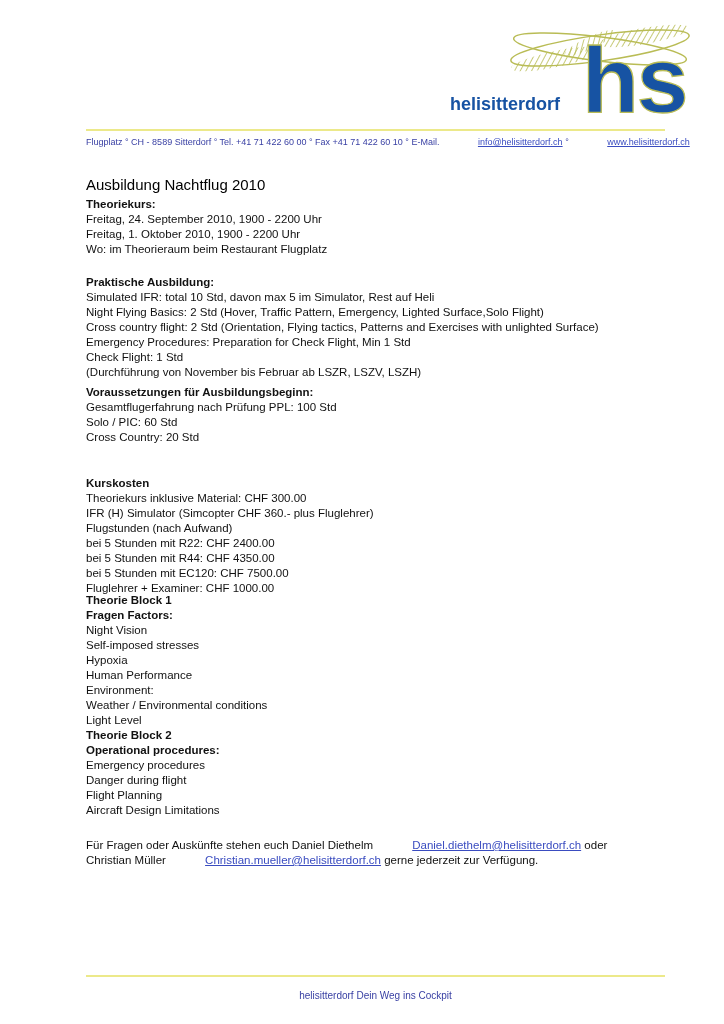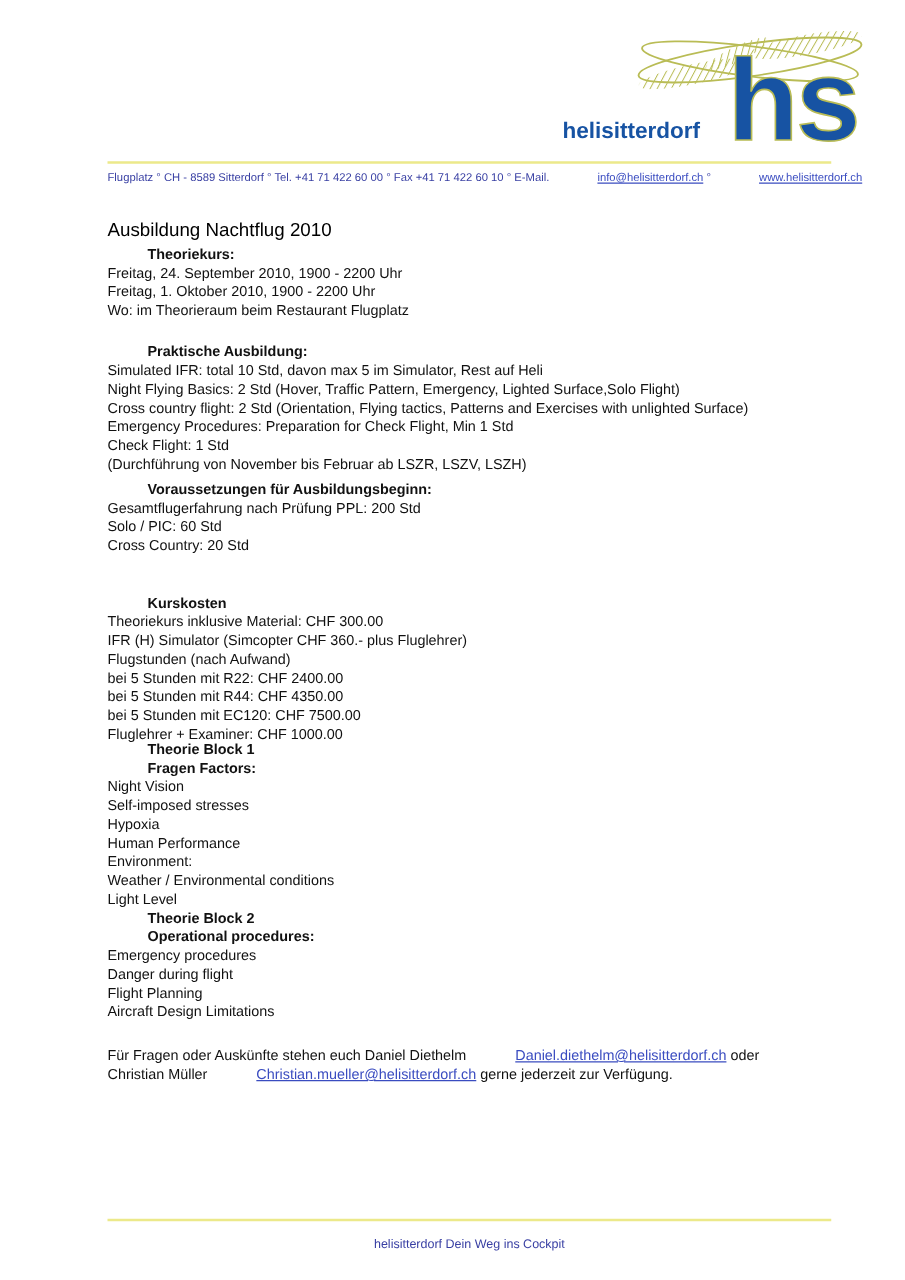--- a/index.html
+++ b/index.html
@@ -28,21 +28,21 @@
 
   
   .doc-title {
     position:absolute; left:86px; top:166px;
     font-size:15px; font-weight:normal; color:#000000; white-space:nowrap;margin-top:10px;
   }
 
   
   .section { position:absolute; left:86px; font-size:11.5px; color:#111111; }
   .line { height:15px; line-height:15px; white-space:nowrap; }
-  .b { font-weight:bold;margin-left:32px; }
+  .b { font-weight:bold; }
   .s0 { top:197px; }
   .s1 { top:275px; }
   .s2 { top:385px; }
   .s3 { top:476px; }
   .s4 { top:593px; }
 
   
   .closing { position:absolute; left:86px; top:838px; font-size:11.5px; color:#111111; }
 
   
@@ -91,21 +91,21 @@
       <div class="line b">Praktische Ausbildung:</div>
       <div class="line">Simulated IFR: total 10 Std, davon max 5 im Simulator, Rest auf Heli</div>
       <div class="line">Night Flying Basics: 2 Std (Hover, Traffic Pattern, Emergency, Lighted Surface,Solo Flight)</div>
       <div class="line">Cross country flight: 2 Std (Orientation, Flying tactics, Patterns and Exercises with unlighted Surface)</div>
       <div class="line">Emergency Procedures: Preparation for Check Flight, Min 1 Std</div>
       <div class="line">Check Flight: 1 Std</div>
       <div class="line">(Durchführung von November bis Februar ab LSZR, LSZV, LSZH)</div>
     </div>
   <div class="section s2">
       <div class="line b">Voraussetzungen für Ausbildungsbeginn:</div>
-      <div class="line">Gesamtflugerfahrung nach Prüfung PPL: 200 Std</div>
+      <div class="line">Gesamtflugerfahrung nach Prüfung PPL: 100 Std</div>
       <div class="line">Solo / PIC: 60 Std</div>
       <div class="line">Cross Country: 20 Std</div>
     </div>
   <div class="section s3">
       <div class="line b">Kurskosten</div>
       <div class="line">Theoriekurs inklusive Material: CHF 300.00</div>
       <div class="line">IFR (H) Simulator (Simcopter CHF 360.- plus Fluglehrer)</div>
       <div class="line">Flugstunden (nach Aufwand)</div>
       <div class="line">bei 5 Stunden mit R22: CHF 2400.00</div>
       <div class="line">bei 5 Stunden mit R44: CHF 4350.00</div>

